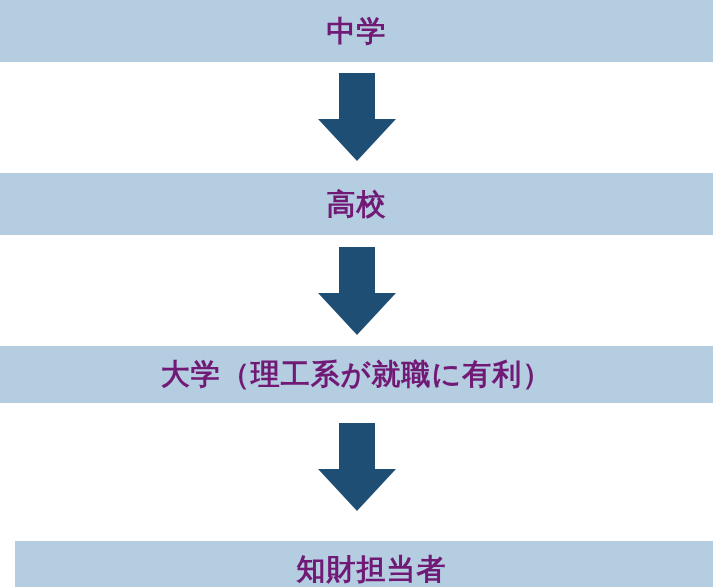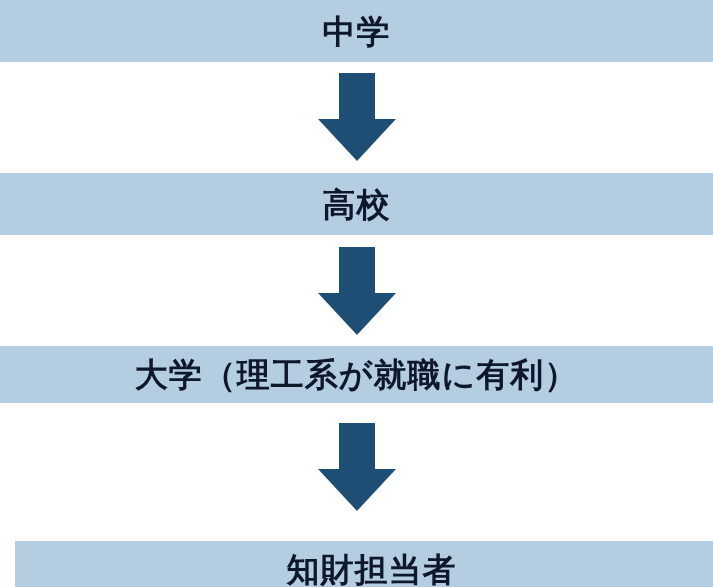--- a/index.html
+++ b/index.html
@@ -18,23 +18,23 @@
   .bar {
     position: absolute;
     left: 0;
     width: 713px;
     background: #B5CDE1;
     display: flex;
     align-items: center;
     justify-content: center;
   }
   .bar-label {
-    font-size: 33px;
+    font-size: 29px;
     font-weight: bold;
-    color: #0f172a;
+    color: #701a75;
     letter-spacing: 1px;
     white-space: nowrap;
     line-height: 1;
   }
   .bar-1 { top: 0;     height: 62px; }
   .bar-2 { top: 173px; height: 62px; }
   .bar-3 { top: 346px; height: 57px; }
   .bar-4 { top: 541px; height: 56px; margin-left: 15px; }
   .arrow {
     position: absolute;

